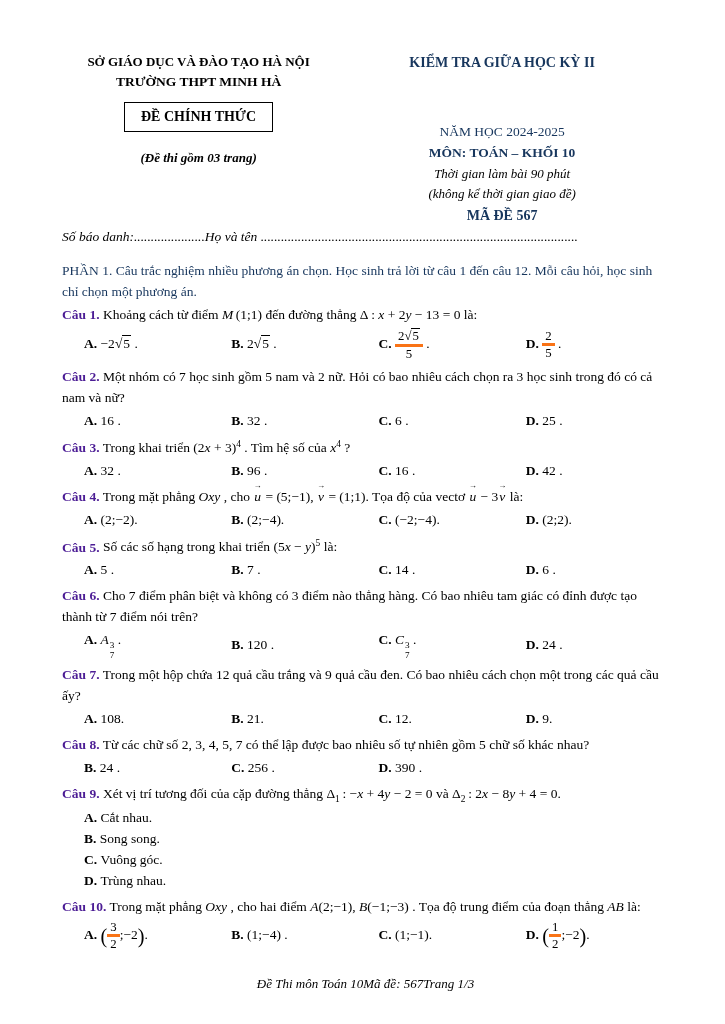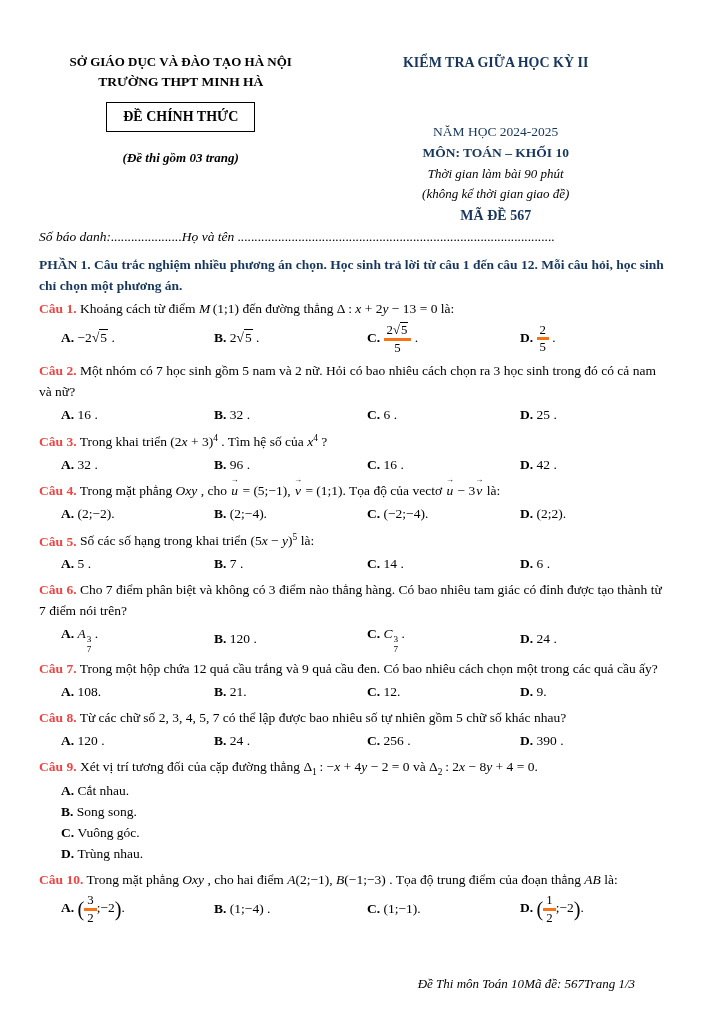--- a/index.html
+++ b/index.html
@@ -2,69 +2,69 @@
 <html lang="vi"><head>
 <meta charset="utf-8">
 <style>
   * { box-sizing: border-box; }
   html,body { margin:0; padding:0; }
   body {
     width:725px; height:1024px; background:#ffffff; color:#000;
     font-family:"Liberation Serif", serif; font-size:13.5px; line-height:1.55;
     overflow:hidden;
   }
-  .page { width:725px; height:1024px; padding:52px 56px 0 39px; display:flex; flex-direction:column; }
+  .page { width:725px; height:1024px; padding:52px 56px 0 62px; display:flex; flex-direction:column; }
 
   
   .hdr { display:flex; width:100%; }
   .hdr-left { width:45%; text-align:center; }
   .hdr-right { width:55%; text-align:center; }
   .hl1 { font-weight:bold; font-size:13px; }
   .hl2 { font-weight:bold; font-size:13.5px; }
   .hbox { display:inline-block; border:1.4px solid #000; padding:3px 16px; margin:9px 0 16px; font-weight:bold; font-size:14px; }
   .hnote { font-style:italic; font-weight:bold; font-size:13px; }
   .navy { color:#17365d; }
   .hr1 { font-weight:bold; font-size:14px; }
   .hr2 { font-weight:normal; font-size:13.5px;margin-top:48px; }
   .hr3 { font-weight:bold; font-size:13.5px; }
   .hri { font-style:italic; font-size:13px; }
   .hr6 { font-weight:bold; font-size:14px; margin-top:1px; }
 
   
   .sline { font-style:italic; white-space:nowrap; overflow:hidden; }
 
   
-  .part { font-weight:bold; color:#17365d; margin-top:8px; }
+  .part { font-weight:normal; color:#17365d; margin-top:14px; }
 
   
   #questions { margin-top:2px; }
   .question { margin:0 0 5px 0; }
   .q-body { margin:0; }
-  .q-label { color:#ef4444; font-weight:bold; }
+  .q-label { color:#4c1d95; font-weight:bold; }
   .options { display:grid; grid-template-columns:repeat(4,1fr); padding-left:22px; margin:2px 0 0 0; align-items:center; column-gap:4px; }
   .options.cols2 { grid-template-columns:1fr; }
   .opt-letter { font-weight:bold; }
   .option { white-space:nowrap; }
 
   
   i { font-style:italic; }
   .sqrt { white-space:nowrap; }
   .vinc { display:inline-block; border-top:1px solid #000; padding:0 1px; line-height:1.15; }
   .frac { display:inline-flex; flex-direction:column; text-align:center; vertical-align:middle; line-height:1.15; font-size:0.95em; }
   .frac .num { border-bottom:3px solid #f97316; padding:0 3px; display:block; }
   .frac .den { padding:0 3px; display:block; }
   .ss { display:inline-flex; flex-direction:column; font-size:0.68em; line-height:1.1; vertical-align:-0.45em; margin-left:1px; }
   .vec { font-style:italic; position:relative; padding:0 1px; display:inline-block; }
   .vec::after { content:'→'; position:absolute; left:0; right:0; top:-0.85em; font-size:0.6em; text-align:center; font-style:normal; }
   .bp { font-size:1.5em; vertical-align:-0.18em; line-height:1; }
   sub { font-size:0.7em; }
   sup { font-size:0.7em; }
 
   
-  .footer { margin-top:auto; display:flex; justify-content:flex-end; font-style:italic; font-size:13px; padding:0 34px 30px 34px; }
+  .footer { margin-top:auto; display:flex; justify-content:center; font-style:italic; font-size:13px; padding:0 34px 30px 34px; }
 </style>
 </head>
 <body>
 
 <div class="page">
 
   <div class="hdr">
     <div class="hdr-left">
       <div class="hl1">SỞ GIÁO DỤC VÀ ĐÀO TẠO HÀ NỘI</div>
       <div class="hl2">TRƯỜNG THPT MINH HÀ</div>
@@ -159,21 +159,20 @@
         <div class="options">
           <div class="option"><b class="opt-letter">A. </b><span class="opt-value">108.</span></div>
           <div class="option"><b class="opt-letter">B. </b><span class="opt-value">21.</span></div>
           <div class="option"><b class="opt-letter">C. </b><span class="opt-value">12.</span></div>
           <div class="option"><b class="opt-letter">D. </b><span class="opt-value">9.</span></div>
         </div>
       </div>
       <div class="question">
         <p class="q-body"><b class="q-label">Câu 8.</b><span class="q-text"> Từ các chữ số 2, 3, 4, 5, 7 có thể lập được bao nhiêu số tự nhiên gồm 5 chữ số khác nhau?</span></p>
         <div class="options">
-          <div class="option"><b class="opt-letter">A. </b><span class="opt-value">120 .</span></div>
           <div class="option"><b class="opt-letter">B. </b><span class="opt-value">24 .</span></div>
           <div class="option"><b class="opt-letter">C. </b><span class="opt-value">256 .</span></div>
           <div class="option"><b class="opt-letter">D. </b><span class="opt-value">390 .</span></div>
         </div>
       </div>
       <div class="question">
         <p class="q-body"><b class="q-label">Câu 9.</b><span class="q-text"> Xét vị trí tương đối của cặp đường thẳng Δ<sub>1</sub> : −<i>x</i> + 4<i>y</i> − 2 = 0 và Δ<sub>2</sub> : 2<i>x</i> − 8<i>y</i> + 4 = 0.</span></p>
         <div class="options cols2">
           <div class="option"><b class="opt-letter">A. </b><span class="opt-value">Cắt nhau.</span></div>
           <div class="option"><b class="opt-letter">B. </b><span class="opt-value">Song song.</span></div>

